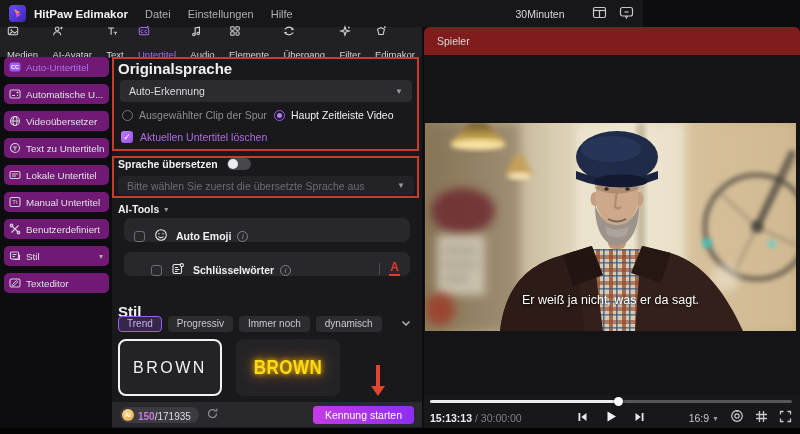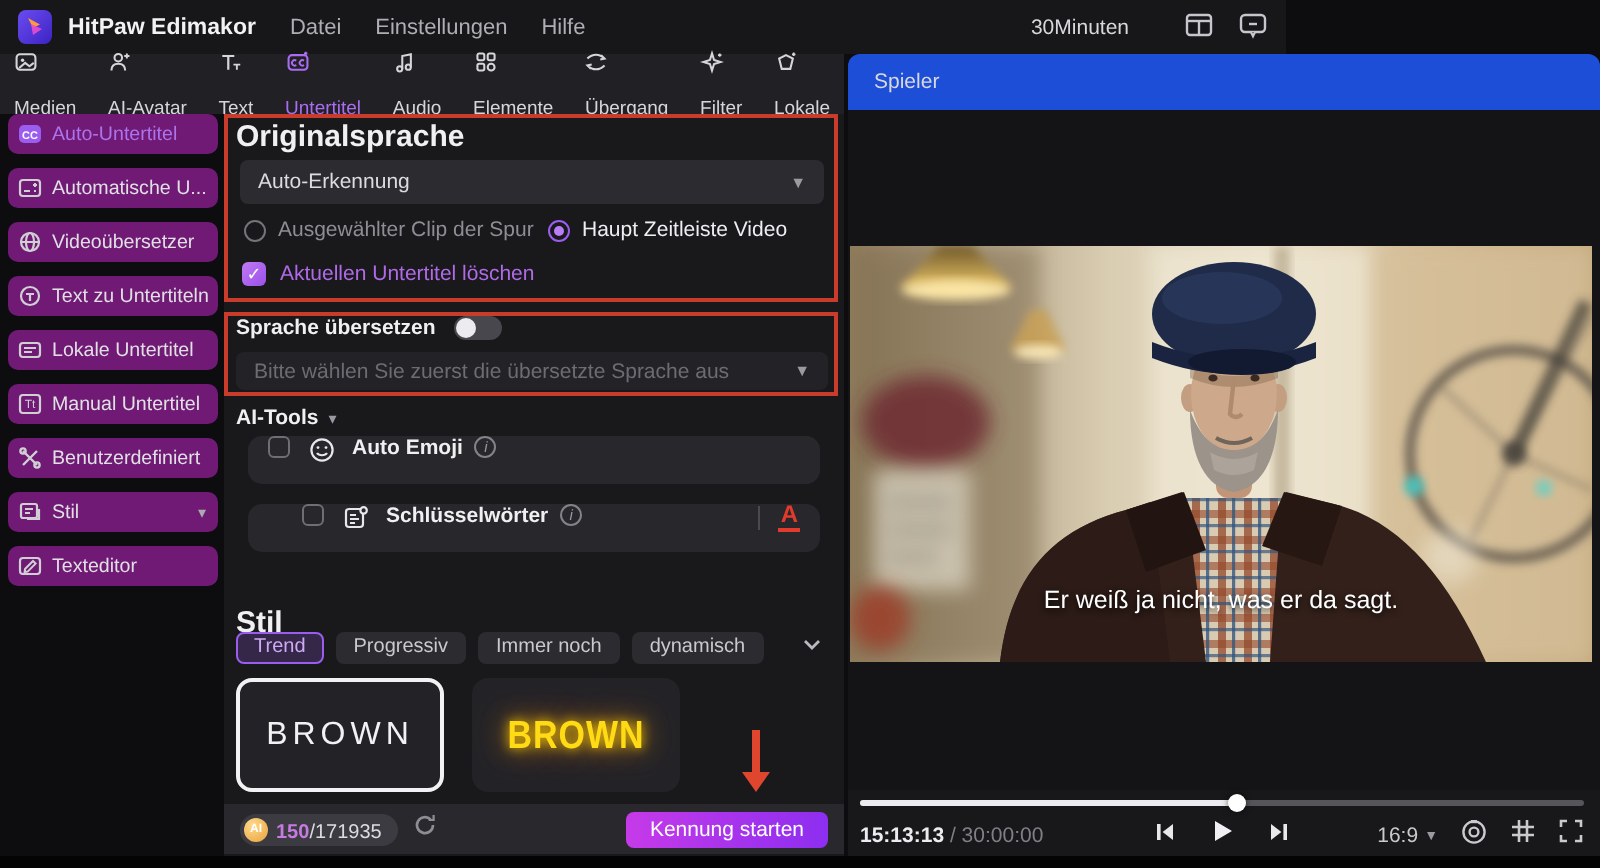--- a/index.html
+++ b/index.html
@@ -40,21 +40,21 @@
   .dropdown.disabled { background:#232327; color:#6c6c72; }
   .radio-row { position:absolute; display:flex; align-items:center; font-size:10.5px; }
   .radio { width:11px; height:11px; border-radius:50%; border:1.5px solid #73737a; margin-right:6px; flex:0 0 auto; }
   .radio.sel { border-color:#9b5cf0; position:relative; }
   .radio.sel::after { content:""; position:absolute; left:2px; top:2px; width:5px; height:5px; border-radius:50%; background:#b77ef5; }
   .check-row { position:absolute; display:flex; align-items:center; font-size:10.5px; color:#b06ae8; }
   .checkbox { width:12px; height:12px; border-radius:3px; background:linear-gradient(135deg,#c07bf2,#9a50ea); color:#fff; font-size:9px; line-height:12px; text-align:center; margin-right:7px; }
   .toggle { width:24px; height:12px; border-radius:6px; background:#47474d; position:relative; margin-left:9px; display:inline-block; }
   .toggle::after { content:""; position:absolute; left:1px; top:1px; width:10px; height:10px; border-radius:50%; background:#ececf0; }
   .annot-box { position:absolute; border:2px solid #c93b2a; pointer-events:none; }
-  .ai-row { position:absolute; left:12px; width:286px; height:24px; background:#27272c; border-radius:7px; display:flex; align-items:flex-start; padding:0 10px; }
+  .ai-row { position:absolute; left:12px; width:286px; height:24px; background:#27272c; border-radius:7px; display:flex; align-items:flex-end; padding:0 10px; }
   .sq-check { width:11px; height:11px; border-radius:3px; border:1.5px solid #6e6e75; margin-right:9px; flex:0 0 auto; }
   .ai-row .name { font-size:10.5px; font-weight:bold; color:#f0f0f2; margin-left:8px; }
   .info-i { width:11px; height:11px; border-radius:50%; border:1px solid #83838a; color:#9a9aa0; font-size:7.5px; line-height:10px; text-align:center; margin-left:6px; font-style:italic; }
   .kw-extra { margin-left:auto; display:flex; align-items:center; gap:9px; }
   .kw-div { width:1px; height:12px; background:#4a4a50; }
   .kw-a { color:#e23b2e; font-weight:bold; font-size:12px; line-height:11px; border-bottom:2.5px solid #e23b2e; padding:0 1px 1px; }
   .stil-tabs { position:absolute; left:6px; display:flex; gap:6px; align-items:center; }
   .stab { height:16px; line-height:14px; padding:0 8px; border-radius:4px; background:#2b2b30; font-size:10px; color:#c9c9ce; border:1px solid transparent; white-space:nowrap; }
   .stab.active { background:#342747; border-color:#9b5cf0; color:#cfa9f7; }
   .stil-chev { position:absolute; right:10px; color:#b9b9bf; }
@@ -67,21 +67,21 @@
   .red-arrow .head { width:0; height:0; border-left:7px solid transparent; border-right:7px solid transparent; border-top:10px solid #e0462e; margin:0 auto; }
   .panel-footer { position:absolute; left:0; top:345px; width:310px; height:25px; background:#29292d; display:flex; align-items:center; padding:0 8px; }
   .credits-pill { height:16px; background:#3b3b41; border-radius:9px; display:flex; align-items:center; padding:0 8px 0 2px; gap:4px; }
   .coin { width:12px; height:12px; border-radius:50%; background:radial-gradient(circle at 35% 30%,#ffd98a,#e8a33d); color:#fff; font-size:6px; font-weight:bold; line-height:12px; text-align:center; }
   .cred-used { font-size:10px; color:#c77be0; font-weight:bold; }
   .cred-total { font-size:10px; color:#dcdce0; }
   .refresh { margin-left:7px; color:#8d8d93; }
   .start-btn { margin-left:auto; height:18px; line-height:18px; padding:0 12px; border-radius:4px; background:linear-gradient(90deg,#c53ae8,#8d2ef0); font-size:10.5px; color:#fff; }
   
   .player { position:absolute; top:27px; left:424px; width:376px; height:401px; background:#18181b; border-radius:6px 6px 0 0; }
-  .player-head { height:28px; background:#1d4ed8; border-radius:6px 6px 0 0; display:flex; align-items:center; padding:0 13px; font-size:10.5px; color:#d8d8dc; }
+  .player-head { height:28px; background:#7f1d1d; border-radius:6px 6px 0 0; display:flex; align-items:center; padding:0 13px; font-size:10.5px; color:#d8d8dc; }
   .viewport { position:absolute; top:28px; left:0; width:376px; height:340px; background:#141417; }
   .video { position:absolute; top:68px; left:1px; width:371px; height:208px; background:#000; overflow:hidden; }
   .video svg.scene { position:absolute; left:0; top:0; }
   .subtitle { position:absolute; left:0; right:0; bottom:24px; text-align:center; font-size:12.5px; color:#fff; text-shadow:0 1px 3px rgba(0,0,0,.85); }
   .progress { position:absolute; left:6px; right:8px; top:370px; height:9px; }
   .prog-track { position:absolute; left:0; right:0; top:3px; height:3px; border-radius:2px; background:#55555a; }
   .prog-fill { position:absolute; left:0; width:52%; top:3px; height:3px; border-radius:2px; background:#ececf0; }
   .prog-knob { position:absolute; left:52%; top:0; width:9px; height:9px; margin-left:-4px; border-radius:50%; background:#fff; box-shadow:0 0 3px rgba(0,0,0,.6); }
   .controls { position:absolute; left:6px; right:8px; top:381px; height:20px; display:flex; align-items:center; }
   .time { font-size:10.5px; }
@@ -192,21 +192,21 @@
           <path d="M7 2 L8.2 5.8 L12 7 L8.2 8.2 L7 12 L5.8 8.2 L2 7 L5.8 5.8 Z"></path>
           <path d="M11.5 2 v2 M10.5 3 h2" stroke-width="1"></path>
         </svg>
       <span class="lbl">Filter</span>
     </div>
     <div class="tab">
       <svg viewBox="0 0 14 14" fill="none" stroke="currentColor" stroke-width="1.2">
           <path d="M7 3 L11 5 L9.5 11 L4.5 11 L3 5 Z"></path>
           <path d="M11.5 1.5 v2 M10.5 2.5 h2" stroke-width="1"></path>
         </svg>
-      <span class="lbl">Lokale</span>
+      <span class="lbl">Edimakor</span>
     </div>
   </div>
 
   <div class="sidebar">
     <div class="side-item active">
       <svg width="12" height="12" viewBox="0 0 12 12">
           <rect x="0.5" y="1.5" width="11" height="9" rx="2.5" fill="#9b5cf0"></rect>
           <text x="6" y="8.3" font-size="5.5" font-weight="bold" fill="#fff" text-anchor="middle" font-family="Liberation Sans">CC</text>
         </svg>
       <span>Auto-Untertitel</span>

